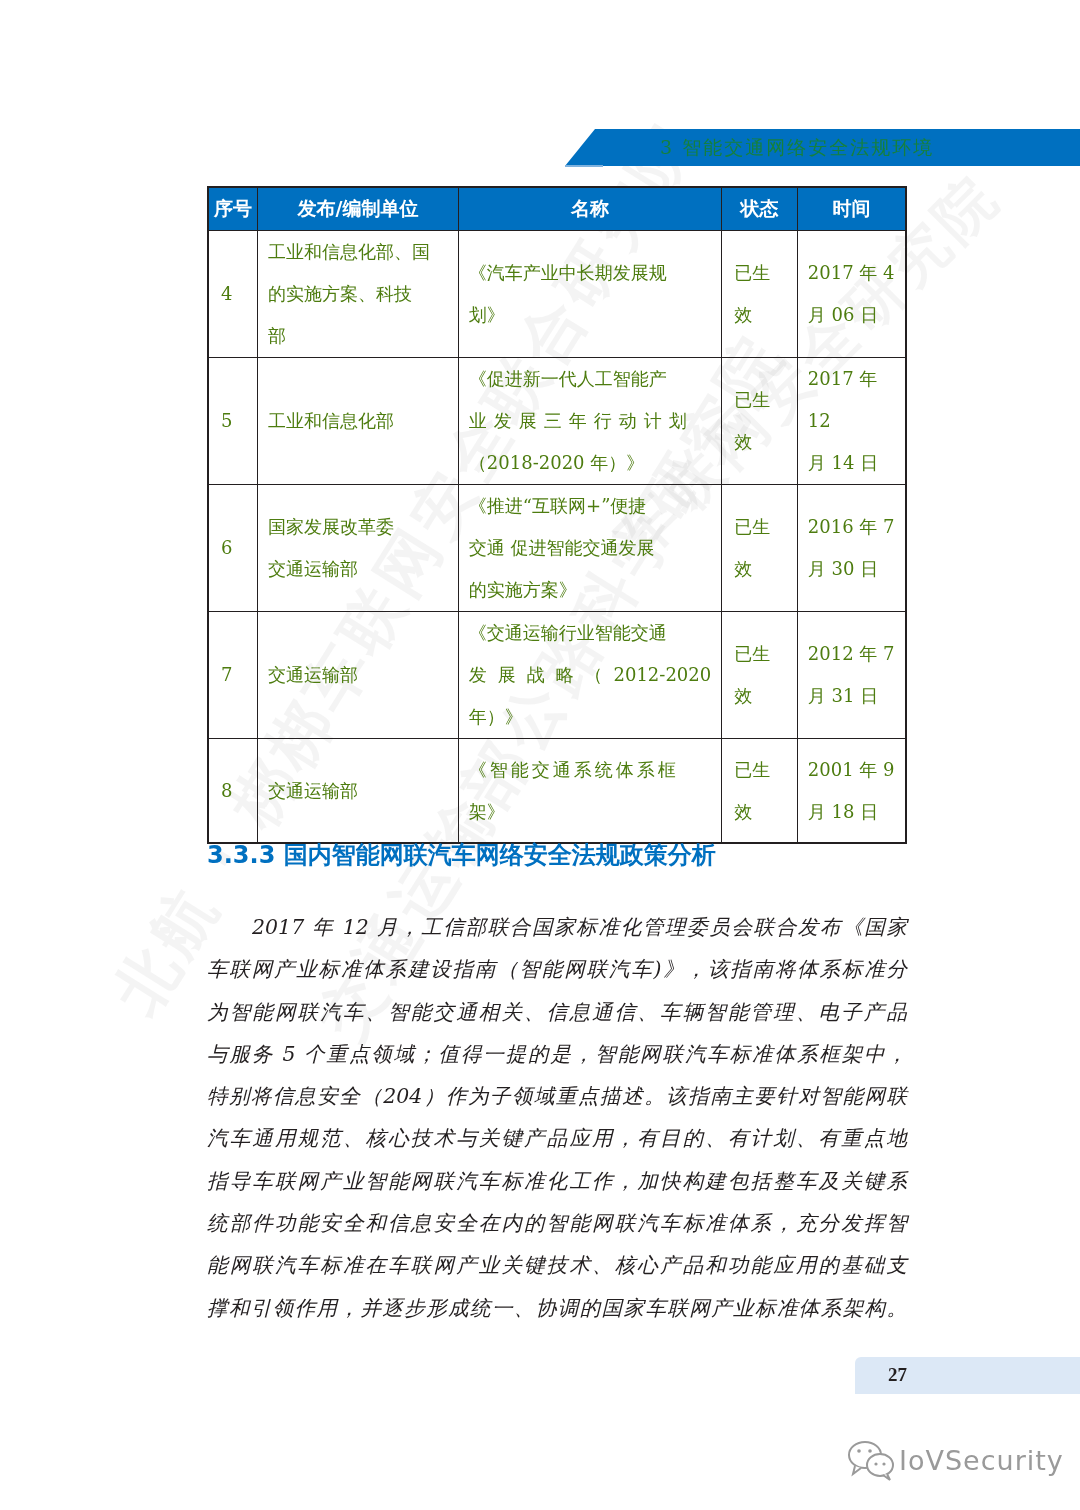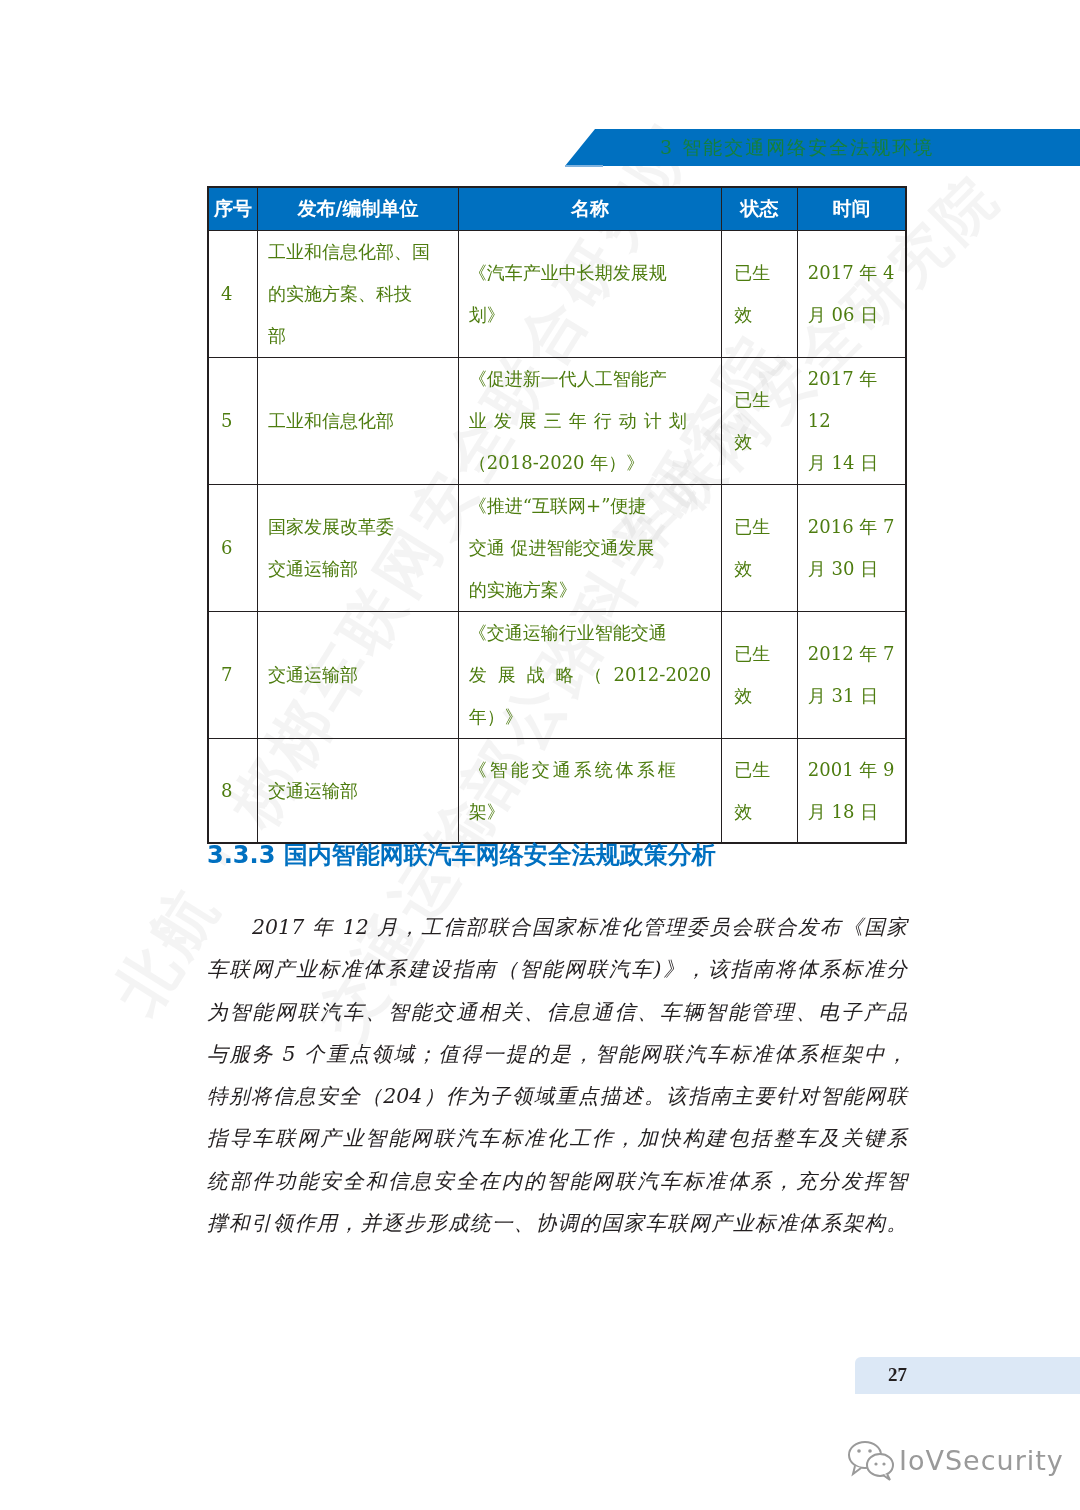--- a/index.html
+++ b/index.html
@@ -276,22 +276,24 @@
 </table>
 
 <div class="section-heading">3.3.3 国内智能网联汽车网络安全法规政策分析</div>
 
 <div class="body-para">
   <span class="line first">2017 年 12 月，工信部联合国家标准化管理委员会联合发布《国家</span>
   <span class="line">车联网产业标准体系建设指南（智能网联汽车)》，该指南将体系标准分</span>
   <span class="line">为智能网联汽车、智能交通相关、信息通信、车辆智能管理、电子产品</span>
   <span class="line">与服务 5 个重点领域；值得一提的是，智能网联汽车标准体系框架中，</span>
   <span class="line">特别将信息安全（204）作为子领域重点描述。该指南主要针对智能网联</span>
+  <span class="line">汽车通用规范、核心技术与关键产品应用，有目的、有计划、有重点地</span>
   <span class="line">指导车联网产业智能网联汽车标准化工作，加快构建包括整车及关键系</span>
   <span class="line">统部件功能安全和信息安全在内的智能网联汽车标准体系，充分发挥智</span>
+  <span class="line">能网联汽车标准在车联网产业关键技术、核心产品和功能应用的基础支</span>
   <span class="line last">撑和引领作用，并逐步形成统一、协调的国家车联网产业标准体系架构。</span>
 </div>
 
 <div class="page-number-box"></div>
 <div class="page-number">27</div>
 
 <div class="wechat-badge">
   <span>
     <svg width="52" height="44" viewBox="0 0 52 44" fill="none" stroke="#9a9a9a" stroke-width="2">
       <ellipse cx="19" cy="17" rx="16" ry="13" fill="#fff"></ellipse>

